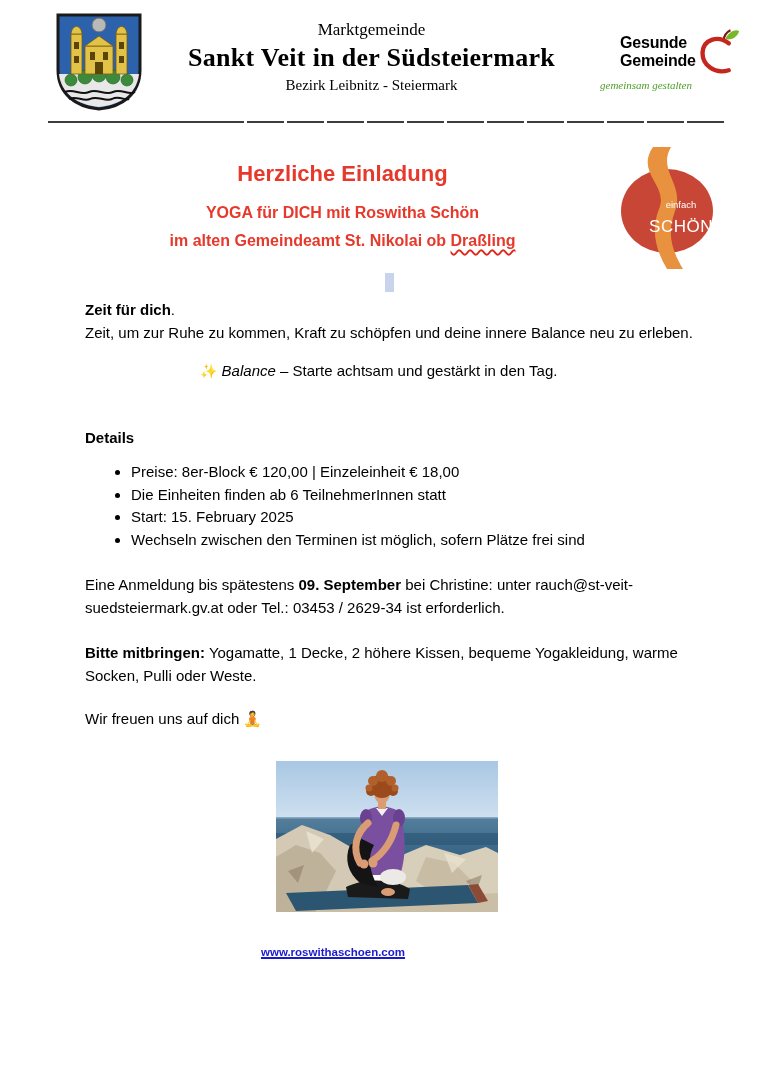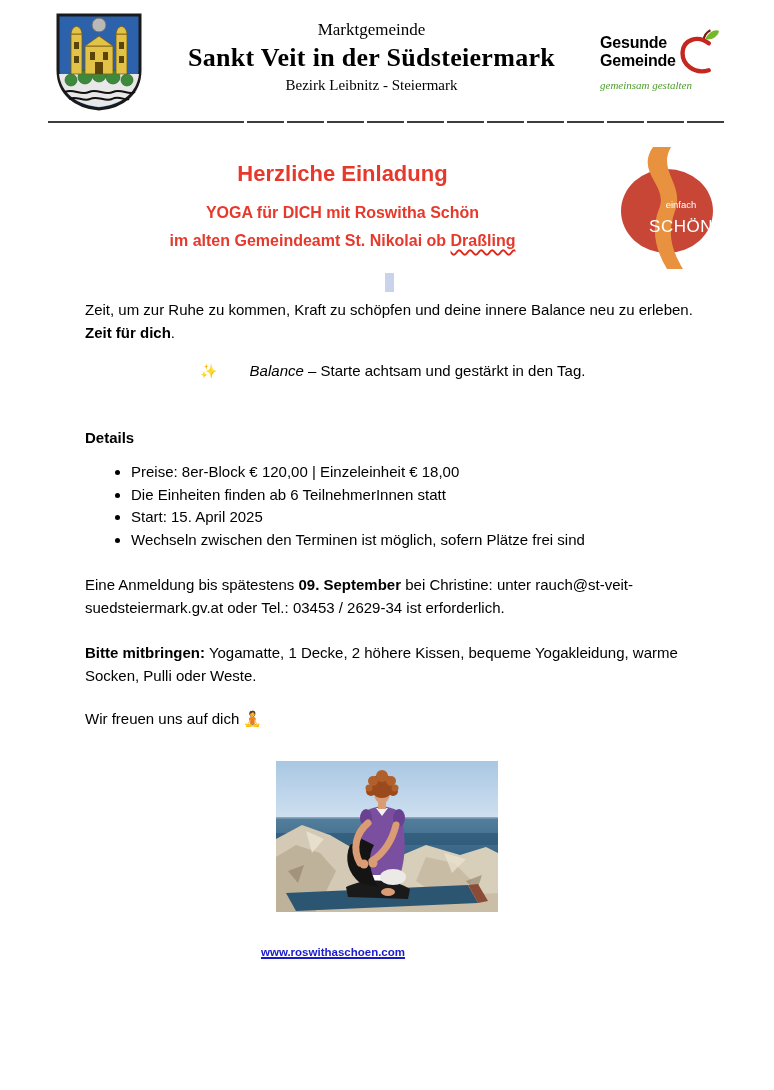--- a/index.html
+++ b/index.html
@@ -9,21 +9,21 @@
   }
   
   .header{display:flex;align-items:flex-start;padding:12px 28px 0 55px;}
   .crest{width:88px;height:100px;flex:0 0 88px;}
   .head-center{flex:1;text-align:center;padding-top:8px;font-family:"Liberation Serif",serif;}
   .muni-small{font-size:17px;}
   .muni-name{font-size:26px;font-weight:bold;margin-top:3px;letter-spacing:.3px;}
   .district{font-size:15px;margin-top:4px;}
   .gg-logo{flex:0 0 146px;padding-top:16px;}
   .gg-row{display:flex;align-items:center;}
-  .gg-text{font-size:16px;font-weight:bold;line-height:1.12;letter-spacing:-.2px;}
+  .gg-text{font-size:16px;font-weight:bold;line-height:1.12;letter-spacing:-.2px;margin-left:20px;}
   .gg-apple{width:40px;height:48px;margin-left:4px;}
   .gg-tagline{font-family:"Liberation Serif",serif;font-style:italic;font-size:11px;color:#4f9d2c;margin-top:3px;white-space:nowrap;}
   
   .divider{display:flex;margin:9px 47px 0 48px;height:2px;}
   .divider .seg-long{width:196px;background:#3d3d3d;}
   .divider .seg-rep{flex:1;background:repeating-linear-gradient(90deg,transparent 0 3px,#3d3d3d 3px 40px);}
   
   .invitation{margin:38px 0 0 85px;width:515px;text-align:center;color:#e6392c;}
   .inv-title{font-size:22px;font-weight:bold;margin-bottom:12px;}
   .inv-sub{font-size:16px;font-weight:bold;line-height:28px;}
@@ -32,21 +32,21 @@
   
   .content{margin-left:85px;width:608px;font-size:15px;line-height:22.5px;}
   .cursor-row{margin-top:18px;text-align:center;height:19px;}
   .cursor-block{display:inline-block;width:9px;height:19px;background:#c9d3ec;}
   .intro{margin-top:7px;}
   .schedule-item{margin:16px 0 0 115px;}
   .schedule-item + .schedule-item{margin-top:21px;}
   .day{font-weight:bold;}
   .sparkle{color:#f2bf45;font-size:14px;}
   .class-relax{font-style:italic;border-bottom:3px double #3b6cd4;}
-  .class-plain{font-style:italic;margin-left:28px;}
+  .class-plain{font-style:italic;}
   .details-heading{margin-top:44px;font-weight:bold;}
   ul.details-list{margin:12px 0 0 0;padding-left:46px;}
   ul.details-list li{margin:0;}
   .para{margin-top:23px;}
   .closing{margin-top:21px;}
   .emoji{color:#e0a43c;}
   
   .photo-wrap{width:222px;margin:30px 0 0 276px;}
   .photo{display:block;width:222px;height:151px;}
   .footer{width:666px;text-align:center;margin-top:30px;}
@@ -131,35 +131,35 @@
   <text x="64" y="85" text-anchor="middle" font-size="17" letter-spacing="0.5" fill="#ffffff" font-family="Liberation Sans, sans-serif">SCHÖN</text>
 </svg>
 
 <div class="content">
 
   <div class="cursor-row">
     <span class="cursor-block"></span>
   </div>
 
   <div class="intro">
+    <div><b>Zeit für dich</b><span>.</span></div>
     <div>Zeit, um zur Ruhe zu kommen, Kraft zu schöpfen und deine innere Balance neu zu erleben.</div>
-    <div><b>Zeit für dich</b><span>.</span></div>
   </div>
 
 
   <div class="schedule-item">
     <div><span class="sparkle">✨</span> <span class="class-plain">Balance</span><span> – Starte achtsam und gestärkt in den Tag.</span></div>
   </div>
 
   <div class="details-heading">Details</div>
 
   <ul class="details-list">
     <li>Preise: 8er-Block € 120,00 | Einzeleinheit € 18,00</li>
     <li>Die Einheiten finden ab 6 TeilnehmerInnen statt</li>
-    <li>Start: 15. April 2025</li>
+    <li>Start: 15. February 2025</li>
     <li>Wechseln zwischen den Terminen ist möglich, sofern Plätze frei sind</li>
   </ul>
 
   <div class="para"><span>Eine Anmeldung bis spätestens </span><b>09. September</b><span> bei Christine: unter rauch@st-veit-suedsteiermark.gv.at oder Tel.: 03453 / 2629-34 ist erforderlich.</span></div>
 
   <div class="para"><b>Bitte mitbringen:</b><span> Yogamatte, 1 Decke, 2 höhere Kissen, bequeme Yogakleidung, warme Socken, Pulli oder Weste.</span></div>
 
   <div class="closing"><span>Wir freuen uns auf dich </span><span class="emoji">🧘</span></div>
 </div>
 

